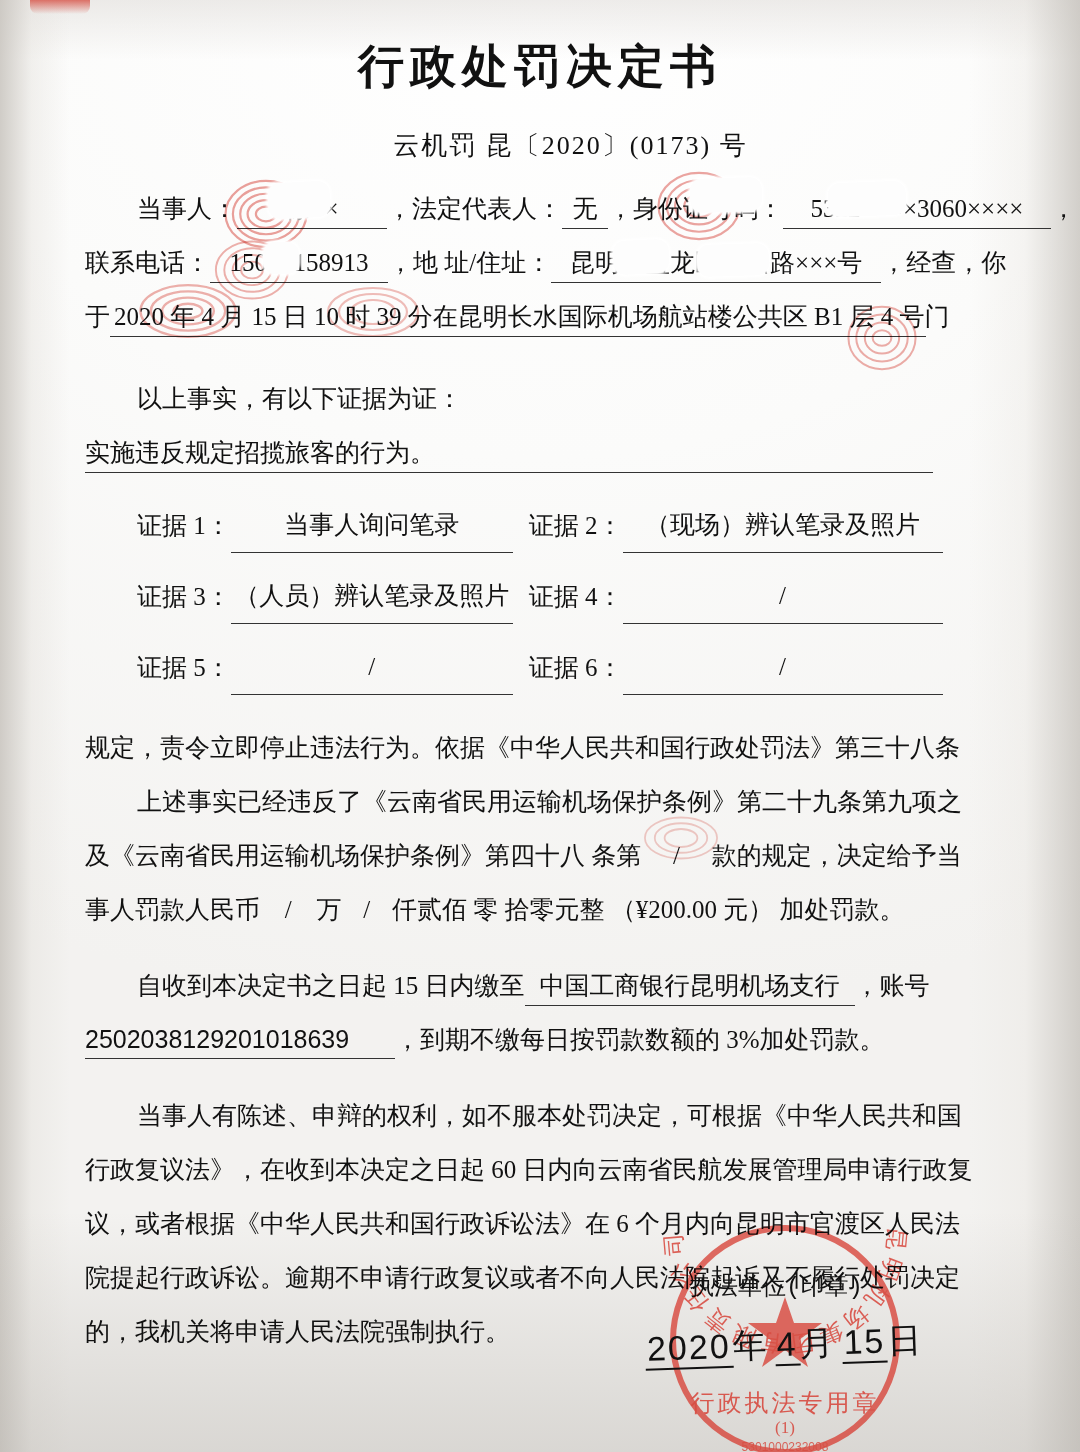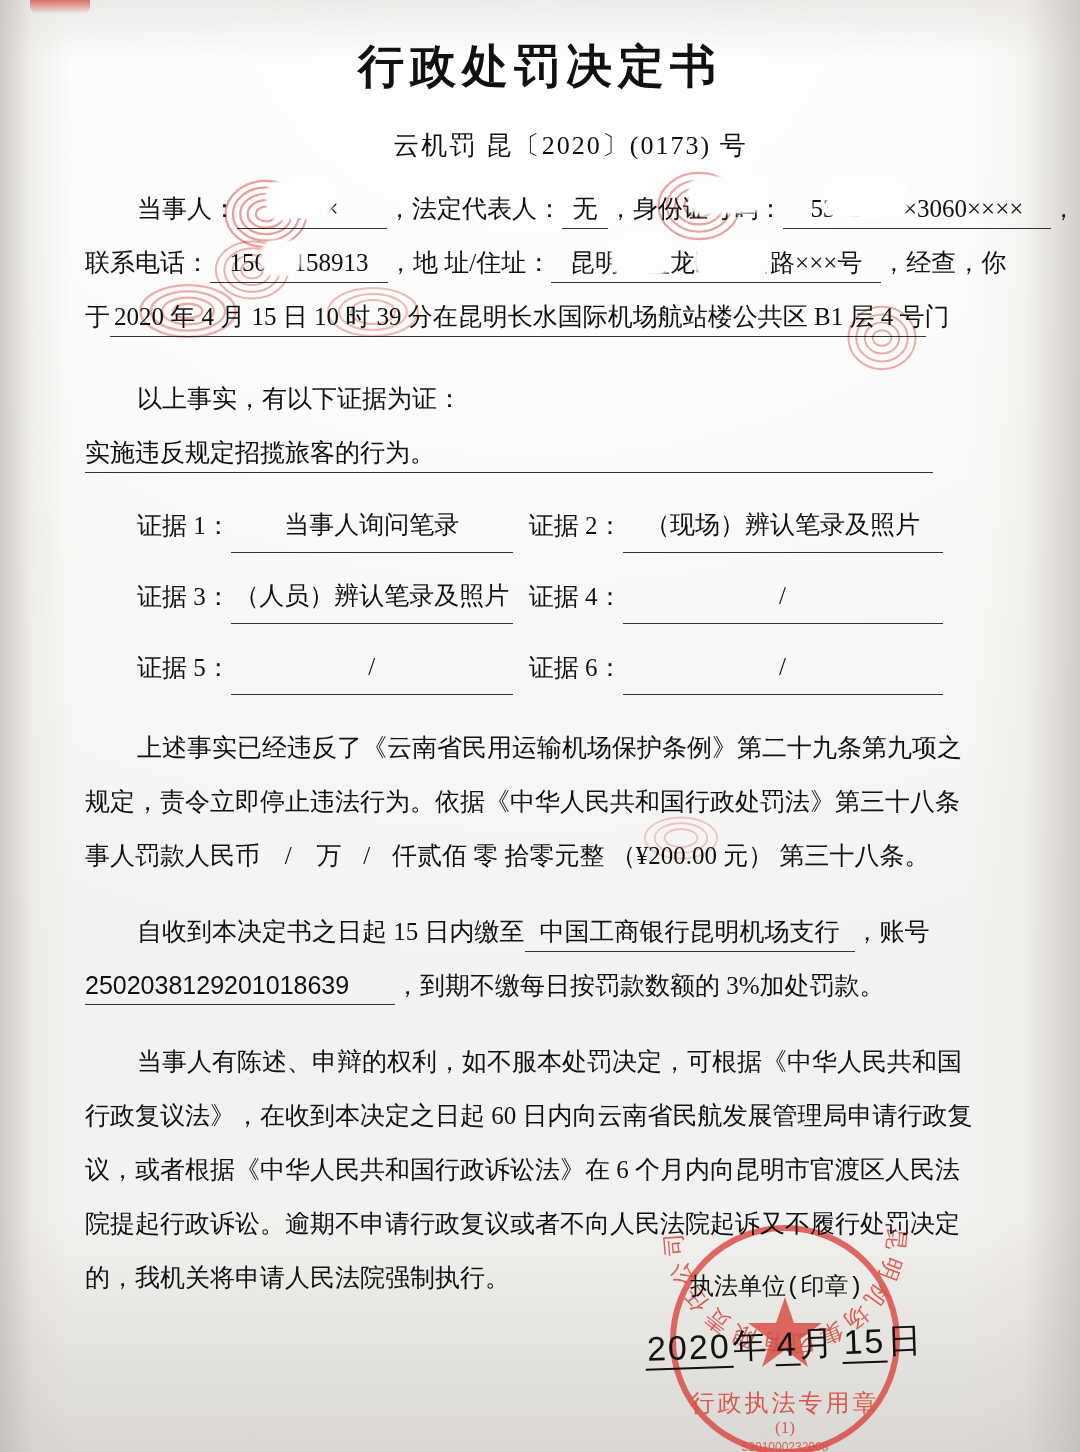--- a/index.html
+++ b/index.html
@@ -234,30 +234,36 @@
     </div>
 
     <div class="evid-row" style="margin-top:16px;">
       <span class="evid-label">证据 5：</span>
       <span class="evid-val" style="width:282px">/</span>
       <span class="evid-label" style="padding-left:16px">证据 6：</span>
       <span class="evid-val" style="width:320px">/</span>
     </div>
 
     <div class="p" style="margin-top:26px;">
+      <div class="ln"><span>规定，责令立即停止违法行为。依据《中华人民共和国行政处罚法》第三十八条</span></div>
       <div class="ln"><span class="indent"></span><span>上述事实已经违反了《云南省民用运输机场保护条例》第二十九条第九项之</span></div>
-      <div class="ln"><span>规定，责令立即停止违法行为。依据《中华人民共和国行政处罚法》第三十八条</span></div>
+      <div class="ln">
+        <span>及《云南省民用运输机场保护条例》第四十八</span>
+        <span>条第</span>
+        <span style="display:inline-block;width:58px;text-align:center">/</span>
+        <span>款的规定，决定给予当</span>
+      </div>
       <div class="ln">
         <span>事人罚款人民币</span>
         <span style="display:inline-block;width:44px;text-align:center">/</span>
         <span>万</span>
         <span style="display:inline-block;width:38px;text-align:center">/</span>
         <span>仟贰佰 零 拾零元整</span>
         <span>（¥200.00 元）</span>
-        <span>第三十八条。</span>
+        <span>加处罚款。</span>
       </div>
     </div>
 
     <div class="p" style="margin-top:22px;">
       <div class="ln">
         <span class="indent"></span><span>自收到本决定书之日起 15 日内缴至</span><span class="u" style="width:330px">中国工商银行昆明机场支行</span><span>，账号</span>
       </div>
       <div class="ln">
         <span class="u" style="width:310px;text-align:left;font-family:'Liberation Sans',sans-serif;">2502038129201018639</span><span>，到期不缴每日按罚款数额的 3%加处罚款。</span>
       </div>

